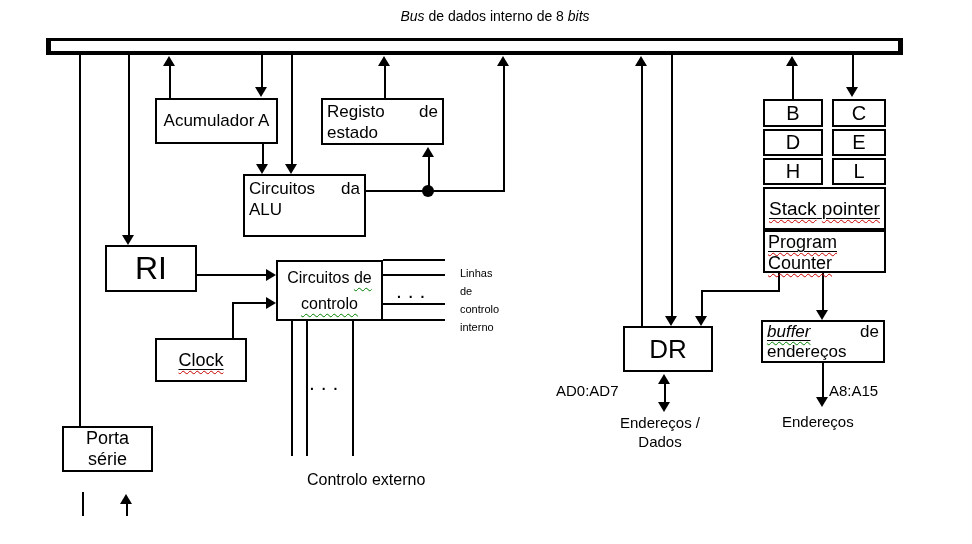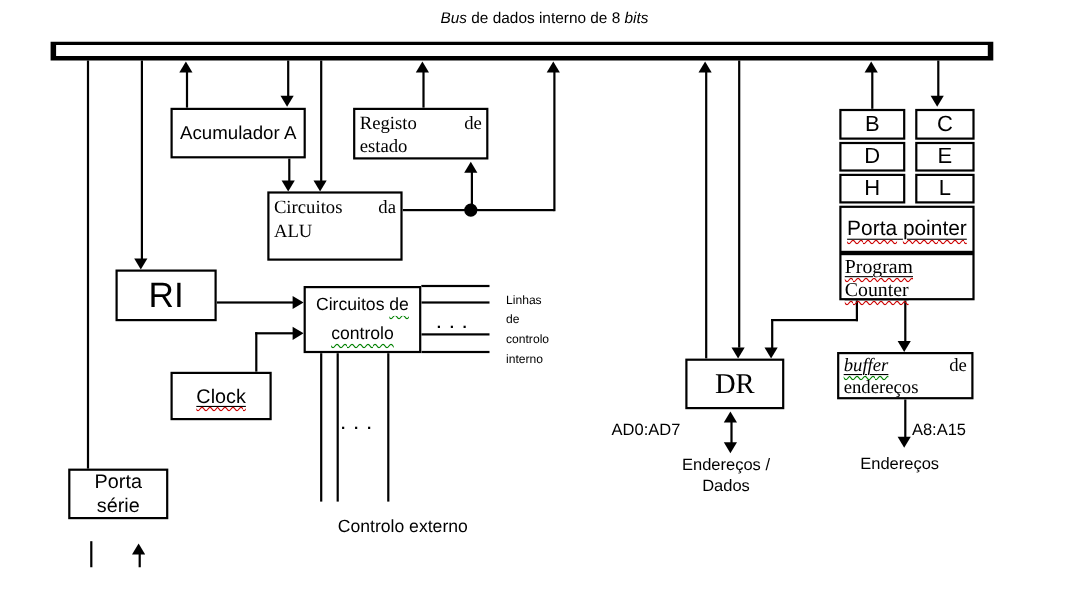--- a/index.html
+++ b/index.html
@@ -1,18 +1,18 @@
 <!DOCTYPE html>
 <html><head>
 <meta charset="utf-8">
 <style>
   html,body{margin:0;padding:0;background:#ffffff;}
   .stage{position:relative;width:972px;height:516px;background:#fff;overflow:hidden;
          font-family:"Liberation Sans",sans-serif;color:#000;}
-  .serif{font-family:Liberation Serif, serif;}
+  .serif{font-family:Liberation Sans, sans-serif;}
   .ln{position:absolute;background:#000;}
   .box{position:absolute;border:2px solid #000;background:#fff;box-sizing:border-box;}
   .cen{display:flex;align-items:center;justify-content:center;text-align:center;}
   .lbl{position:absolute;white-space:nowrap;}
   .ah{position:absolute;width:0;height:0;}
   .ah.up{border-left:6px solid transparent;border-right:6px solid transparent;border-bottom:10px solid #000;}
   .ah.down{border-left:6px solid transparent;border-right:6px solid transparent;border-top:10px solid #000;}
   .ah.right{border-top:6px solid transparent;border-bottom:6px solid transparent;border-left:10px solid #000;}
   .jrow{display:flex;justify-content:space-between;}
   .u{text-decoration:underline;text-decoration-thickness:1px;text-underline-offset:3px;}
@@ -150,21 +150,21 @@
     <span>E</span>
     </div>
   <div class="box cen" style="left:763px;top:158px;width:60px;height:27px;font-size:20px;">
     <span>H</span>
     </div>
   <div class="box cen" style="left:832px;top:158px;width:54px;height:27px;font-size:20px;">
     <span>L</span>
     </div>
 
   <div class="box cen" style="left:763px;top:187px;width:123px;height:43px;font-size:19px;">
-    <span class="u"><span class="wr">Porta</span>&nbsp;<span class="wr">pointer</span></span>
+    <span class="u"><span class="wr">Stack</span>&nbsp;<span class="wr">pointer</span></span>
   </div>
 
   <div class="box serif" style="left:763px;top:230px;width:123px;height:43px;font-size:18px;padding:0 3px;line-height:21px;">
     <div><span class="u"><span class="wr">Program</span></span></div>
     <div><span class="u"><span class="wr">Counter</span></span></div>
   </div>
 
   <div class="box cen serif" style="left:623px;top:326px;width:90px;height:46px;font-size:26px;">
     <span>DR</span>
   </div>

